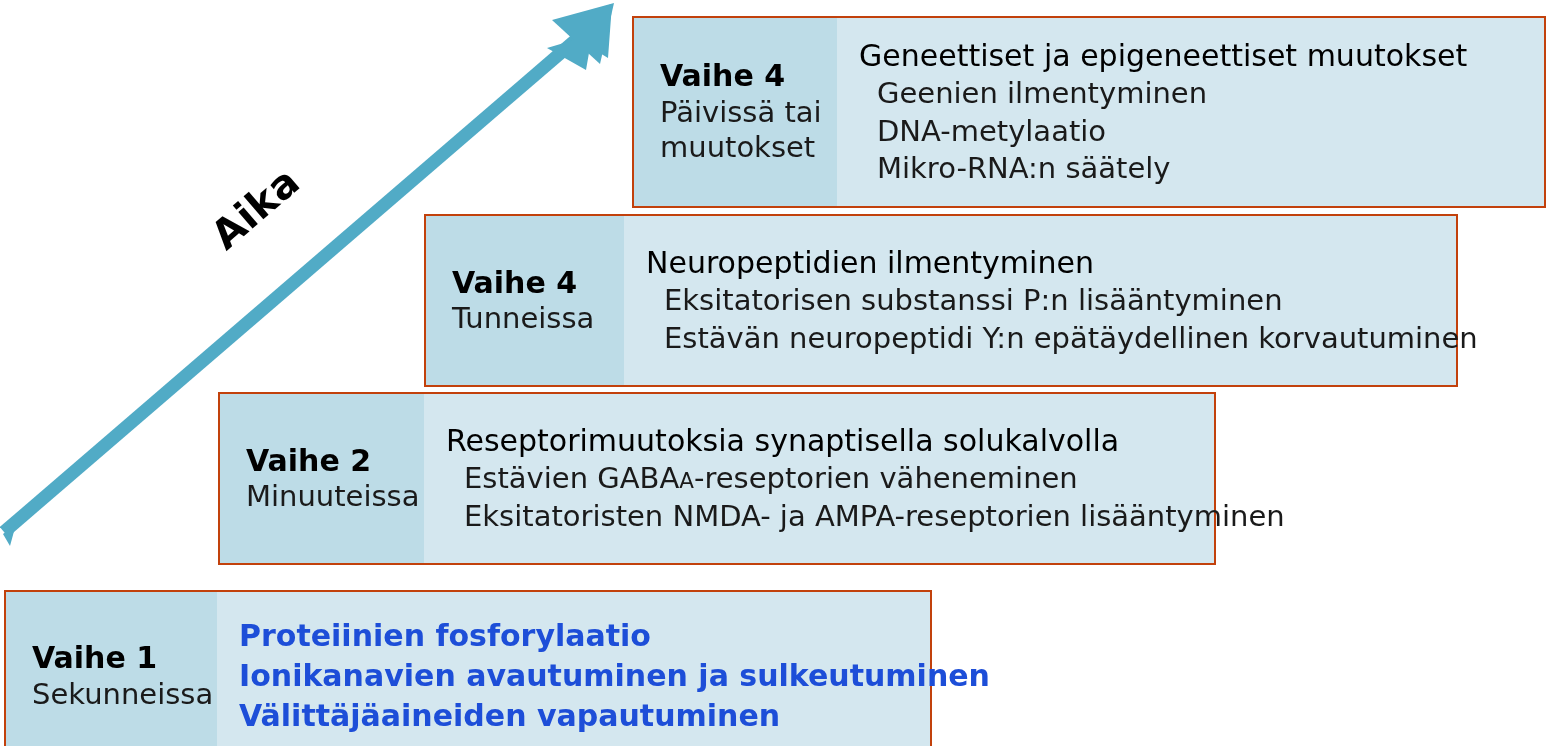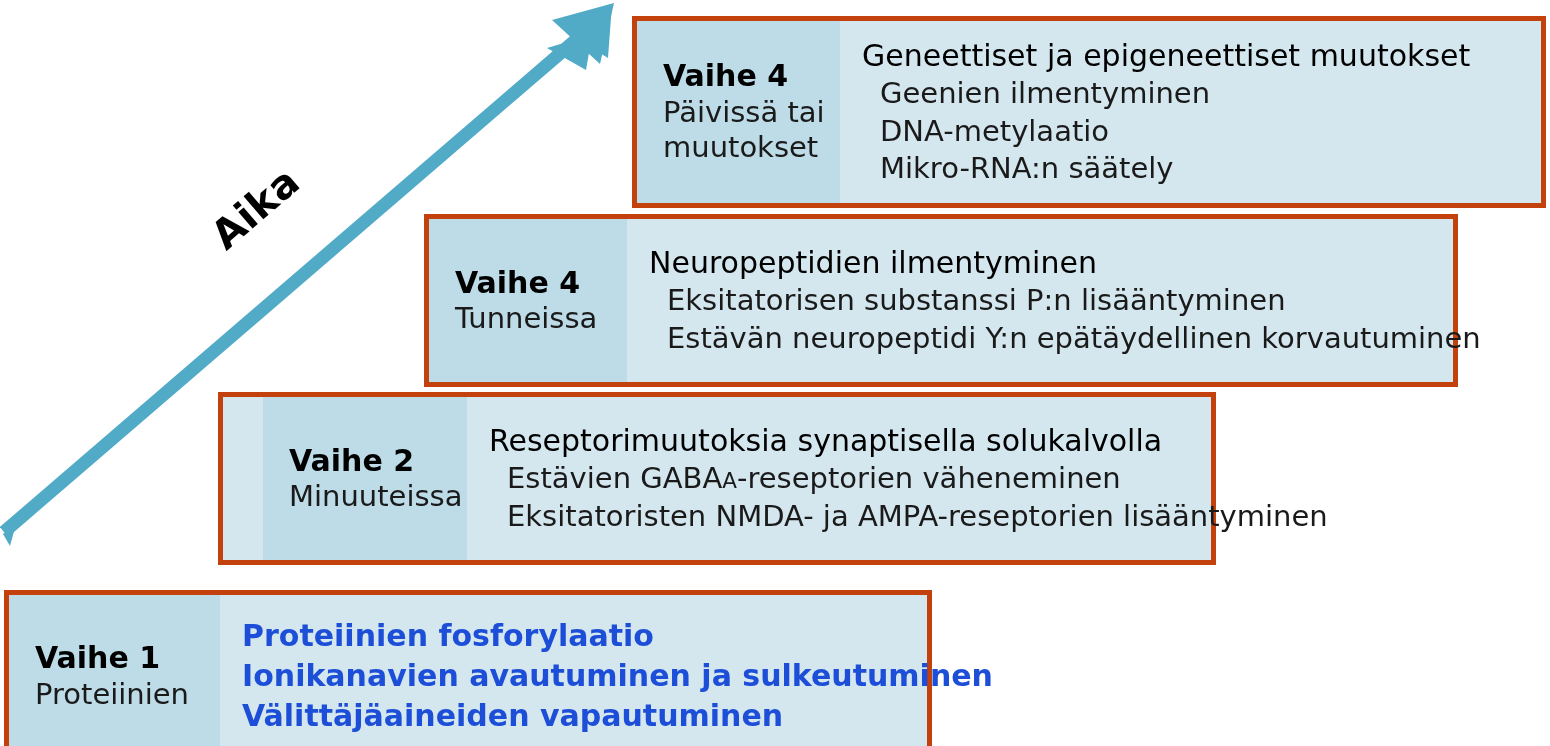--- a/index.html
+++ b/index.html
@@ -34,21 +34,21 @@
     color: #000000;
     transform: rotate(-40.6deg);
     transform-origin: left bottom;
     white-space: nowrap;
   }
 
   
   .step {
     position: absolute;
     box-sizing: border-box;
-    border: 5px solid #c2410c;
+    border: 2px solid #c2410c;
     display: flex;
     background: #d4e7ef;
   }
   .step-left {
     box-sizing: border-box;
     background: #bddce7;
     flex: 0 0 auto;
     display: flex;
     flex-direction: column;
     justify-content: center;
@@ -107,21 +107,21 @@
   .sc { font-size: 0.74em; }
 
   
   #step4 { left: 632px; top: 16px;  width: 914px; height: 192px; }
   #step4 .step-left { width: 203px; }
 
   #step3 { left: 424px; top: 214px; width: 1034px; height: 173px; }
   #step3 .step-left { width: 198px; }
 
   #step2 { left: 218px; top: 392px; width: 998px; height: 173px; }
-  #step2 .step-left { width: 204px; margin-left: 40px; }
+  #step2 .step-left { width: 204px; }
 
   #step1 { left: 4px;   top: 590px; width: 928px; height: 172px; }
   #step1 .step-left { width: 211px; }
 </style>
 </head>
 <body>
 
 <div id="stage">
 
   <svg class="arrow-layer" viewBox="0 0 1550 746" width="1550" height="746" aria-hidden="true">
@@ -173,21 +173,21 @@
     <div class="step-right">
       <div class="detail-head">Reseptorimuutoksia synaptisella solukalvolla</div>
       <div class="detail-item indent"><span>Estävien GABA</span><span class="sc">A</span><span>-reseptorien väheneminen</span></div>
       <div class="detail-item indent">Eksitatoristen NMDA- ja AMPA-reseptorien lisääntyminen</div>
     </div>
   </div>
 
   <div class="step" id="step1">
     <div class="step-left">
       <div class="phase-title">Vaihe 1</div>
-      <div class="phase-sub">Proteiinien</div>
+      <div class="phase-sub">Sekunneissa</div>
     </div>
     <div class="step-right">
       <div class="detail-bold">Proteiinien fosforylaatio</div>
       <div class="detail-bold">Ionikanavien avautuminen ja sulkeutuminen</div>
       <div class="detail-bold">Välittäjäaineiden vapautuminen</div>
     </div>
   </div>
 
 </div>
 

